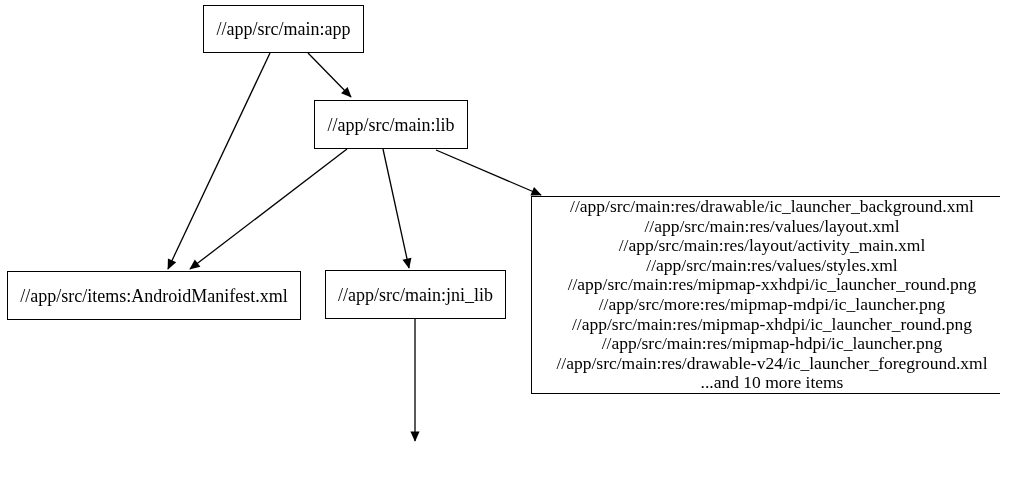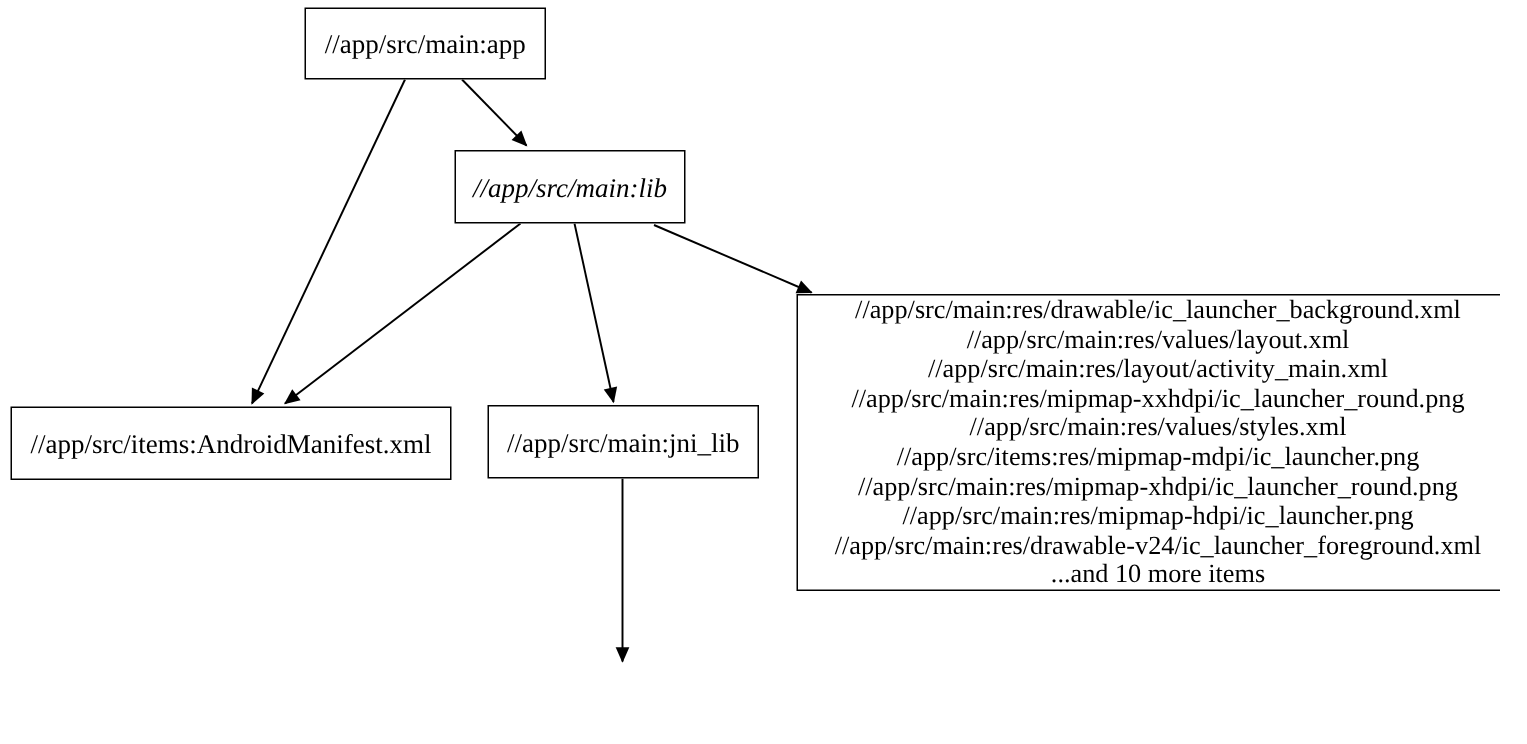--- a/index.html
+++ b/index.html
@@ -30,21 +30,21 @@
     background: #ffffff;
     display: flex;
     align-items: center;
     justify-content: center;
     text-align: center;
     font-size: 18px;
     line-height: 20px;
     white-space: nowrap;
   }
   #node-app        { left: 203px; top: 5px;   width: 161px; height: 48px; }
-  #node-lib        { left: 303px; top: 100px; width: 154px; height: 49px; font-style: italic; }
+  #node-lib        { left: 314px; top: 100px; width: 154px; height: 49px; }
   #node-manifest   { left: 7px;   top: 271px; width: 294px; height: 49px; }
   #node-jni        { left: 325px; top: 270px; width: 181px; height: 49px; }
   #node-native     { left: 281px; top: 443px; width: 266px; height: 48px; }
   #node-resources  {
     left: 531px; top: 196px; width: 482px; height: 198px;
     flex-direction: column;
     justify-content: center;
     font-size: 17.5px;
     line-height: 19.6px;
   }
@@ -82,23 +82,23 @@
   </div>
 
   <div class="node" id="node-jni">
     <span>//app/src/main:jni_lib</span>
   </div>
 
   <div class="node" id="node-resources">
     <span class="res-line">//app/src/main:res/drawable/ic_launcher_background.xml</span>
     <span class="res-line">//app/src/main:res/values/layout.xml</span>
     <span class="res-line">//app/src/main:res/layout/activity_main.xml</span>
+    <span class="res-line">//app/src/main:res/values/styles.xml</span>
     <span class="res-line">//app/src/main:res/mipmap-xxhdpi/ic_launcher_round.png</span>
-    <span class="res-line">//app/src/main:res/values/styles.xml</span>
-    <span class="res-line">//app/src/items:res/mipmap-mdpi/ic_launcher.png</span>
+    <span class="res-line">//app/src/more:res/mipmap-mdpi/ic_launcher.png</span>
     <span class="res-line">//app/src/main:res/mipmap-xhdpi/ic_launcher_round.png</span>
     <span class="res-line">//app/src/main:res/mipmap-hdpi/ic_launcher.png</span>
     <span class="res-line">//app/src/main:res/drawable-v24/ic_launcher_foreground.xml</span>
     <span class="res-line">...and 10 more items</span>
   </div>
 
 
 </div>
 
 </body></html>

